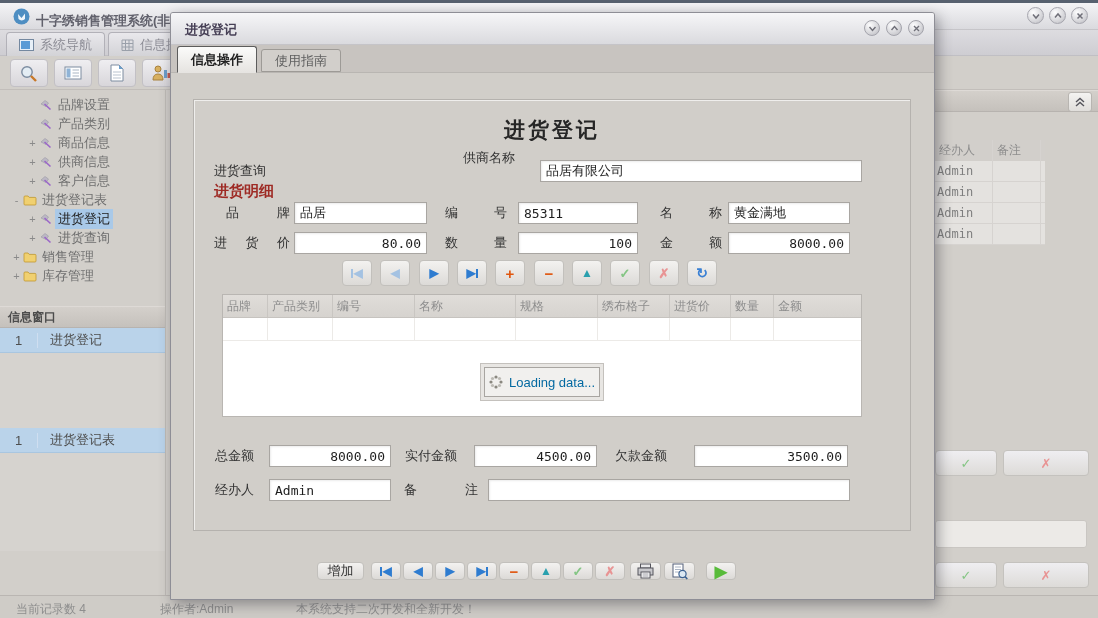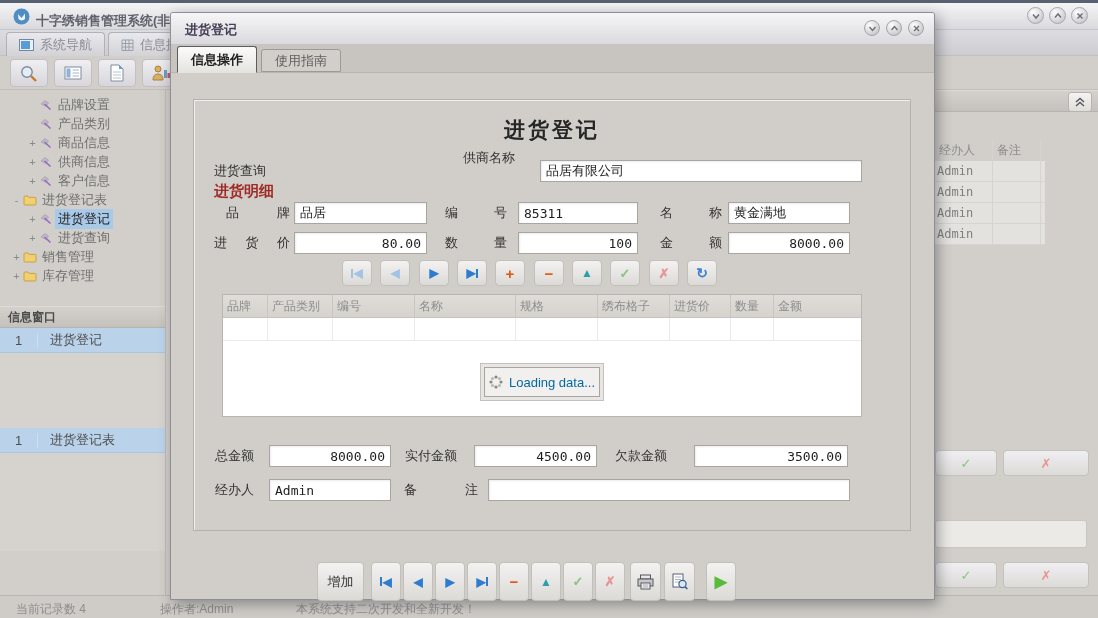--- a/index.html
+++ b/index.html
@@ -120,21 +120,21 @@
   .ghead div { font-size:12px; color:#8d8d8d; display:flex; align-items:center; padding-left:4px;
                border-right:1px solid #c9c6c2; }
   .grow { display:flex; height:23px; }
   .grow div { border-right:1px solid #eceae7; border-bottom:1px solid #eceae7; }
   .loadbox { position:absolute; left:290px; top:243px; width:116px; height:30px;
              background:#f1f0ee; border:1px solid #a8a5a1;
              box-shadow:0 0 0 3px #e8e6e3, 0 0 0 4px #c4c1bd;
              display:flex; align-items:center; justify-content:center; gap:6px;
              font-size:13px; color:#0369a1;margin-top:24px; }
 
-  .bigbtn { position:absolute; top:489px; height:39px; border-radius:4px;
+  .bigbtn { position:absolute; top:489px; height:18px; border-radius:4px;
             background:linear-gradient(#f3f2f0,#dcdad7); border:1px solid #c2c0bc;
             display:flex; align-items:center; justify-content:center; font-size:13px; color:#333; }
   .w30 { width:30px; } .w31 { width:31px; } .w47 { width:47px; }
   .playg { color:#58bb3a; font-size:16px; font-weight:bold; }
 </style>
 </head>
 <body>
 
 <div class="abs topstrip"></div>
 

